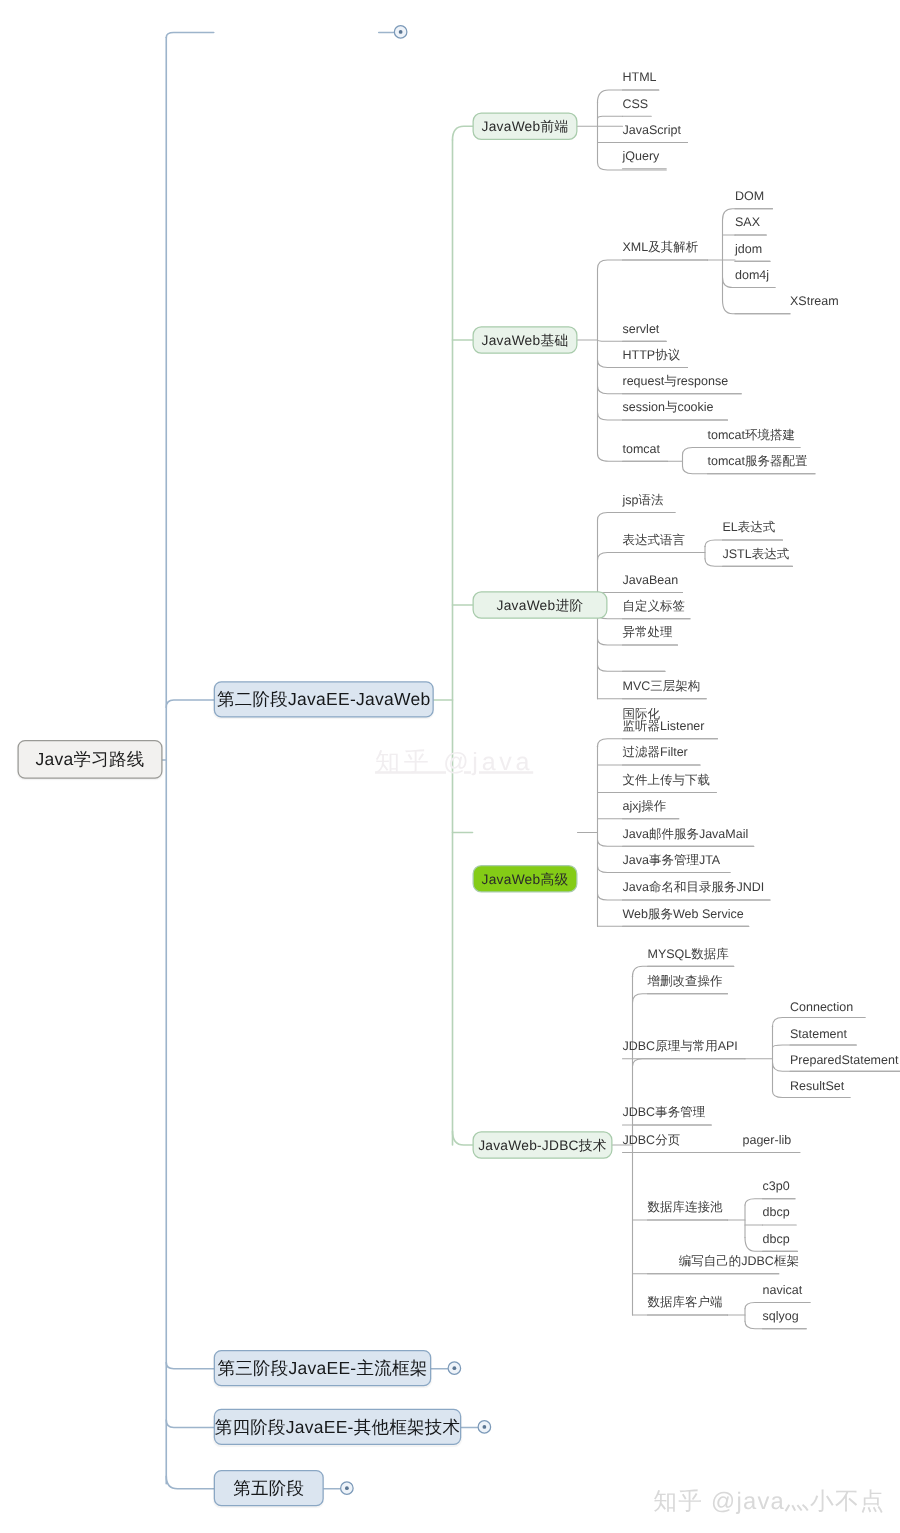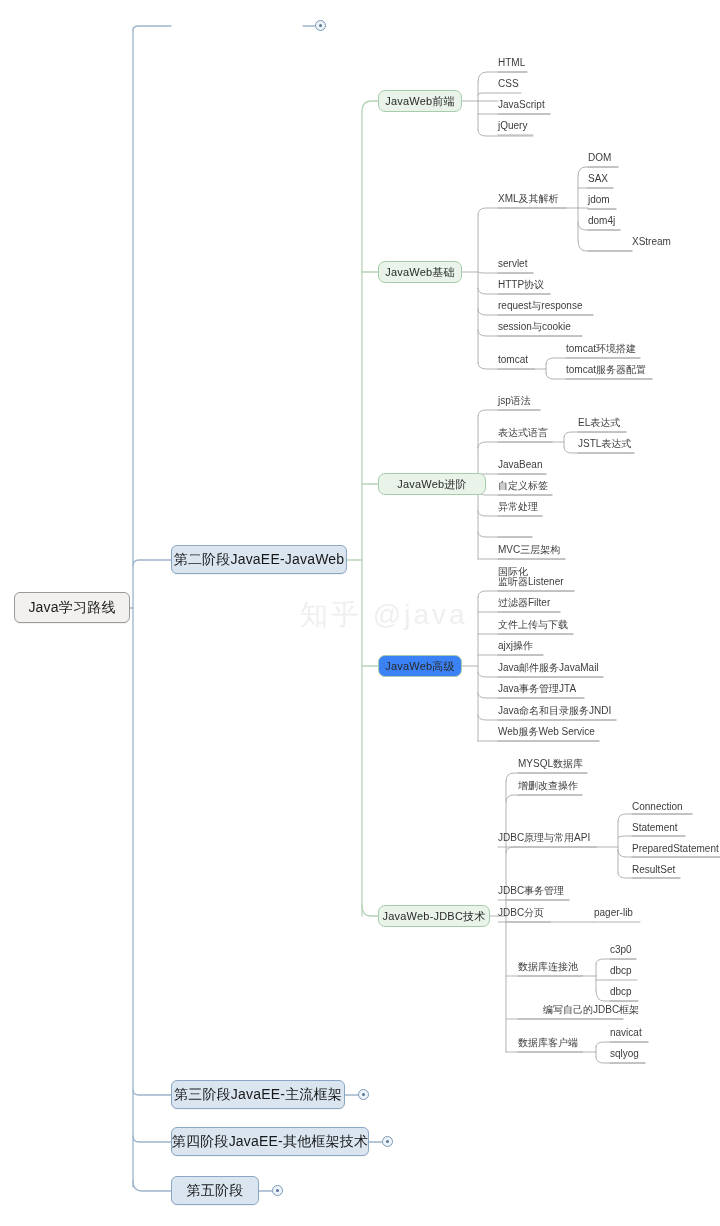--- a/index.html
+++ b/index.html
@@ -102,24 +102,25 @@
     white-space: nowrap;
     user-select: none;
   }
   #watermark-ghost {
     position: absolute;
     left: 300px;
     top: 596px;
     width: 240px;
     height: 60px;
     color: #f1eef0;
-    font-size: 28px;
+    font-size: 20px;
     letter-spacing: 3px;
     white-space: nowrap;
     user-select: none;
+    text-decoration: underline;
   }
 </style>
 </head>
 <body style="background: rgb(255, 255, 255);">
 
 <div id="mindmap-root">
 
   <svg id="map-canvas" viewBox="0 0 720 1226">
     <g fill="none" stroke-linecap="round">
 
@@ -341,21 +342,21 @@
   <div class="node-box node-stage" style="left: 171px; top: 1176px; width: 88px; height: 29px; background: rgb(219, 229, 240); border-color: rgb(138, 167, 196);">第五阶段</div>
 
   <div class="toggle" style="left: 315px; top: 20px;"></div>
   <div class="toggle" style="left: 358px; top: 1089px;"></div>
   <div class="toggle" style="left: 382px; top: 1136px;"></div>
   <div class="toggle" style="left: 272px; top: 1185px;"></div>
 
   <div class="node-box node-section" style="left: 378px; top: 90px; width: 84px; height: 22px; background: rgb(233, 243, 234); border-color: rgb(168, 203, 171);">JavaWeb前端</div>
   <div class="node-box node-section" style="left: 378px; top: 261px; width: 84px; height: 22px; background: rgb(233, 243, 234); border-color: rgb(168, 203, 171);">JavaWeb基础</div>
   <div class="node-box node-section" style="left: 378px; top: 473px; width: 108px; height: 22px; background: rgb(233, 243, 234); border-color: rgb(168, 203, 171);">JavaWeb进阶</div>
-  <div class="node-box node-section" style="left: 378px; top: 655px; width: 84px; height: 22px; background: #3b82f6; border-color: rgb(168, 203, 171);">JavaWeb高级</div>
+  <div class="node-box node-section" style="left: 378px; top: 692px; width: 84px; height: 22px; background: #84cc16; border-color: rgb(168, 203, 171);">JavaWeb高级</div>
   <div class="node-box node-section" style="left: 378px; top: 905px; width: 112px; height: 22px; background: rgb(233, 243, 234); border-color: rgb(168, 203, 171);">JavaWeb-JDBC技术</div>
 
   <div id="leaf-layer">
       <div class="leaf-label sz-10" style="left: 498px; top: 70px; color: rgb(60, 60, 60);">HTML</div>
       <div class="leaf-label sz-10" style="left: 498px; top: 91px; color: rgb(60, 60, 60);">CSS</div>
       <div class="leaf-label sz-10" style="left: 498px; top: 112px; color: rgb(60, 60, 60);">JavaScript</div>
       <div class="leaf-label sz-10" style="left: 498px; top: 133px; color: rgb(60, 60, 60);">jQuery</div>
       <div class="leaf-label sz-10" style="left: 498px; top: 206px; color: rgb(60, 60, 60);">XML及其解析</div>
       <div class="leaf-label sz-10" style="left: 588px; top: 165px; color: rgb(60, 60, 60);">DOM</div>
       <div class="leaf-label sz-10" style="left: 588px; top: 186px; color: rgb(60, 60, 60);">SAX</div>
@@ -400,14 +401,15 @@
       <div class="leaf-label sz-10" style="left: 610px; top: 957px; color: rgb(60, 60, 60);">c3p0</div>
       <div class="leaf-label sz-10" style="left: 610px; top: 978px; color: rgb(60, 60, 60);">dbcp</div>
       <div class="leaf-label sz-10" style="left: 610px; top: 999px; color: rgb(60, 60, 60);">dbcp</div>
       <div class="leaf-label sz-10" style="left: 512px; top: 1017px; color: rgb(60, 60, 60); padding-left: 31px;">编写自己的JDBC框架</div>
       <div class="leaf-label sz-10" style="left: 518px; top: 1050px; color: rgb(60, 60, 60);">数据库客户端</div>
       <div class="leaf-label sz-10" style="left: 610px; top: 1040px; color: rgb(60, 60, 60);">navicat</div>
       <div class="leaf-label sz-10" style="left: 610px; top: 1061px; color: rgb(60, 60, 60);">sqlyog</div>
     </div>
 
   <div id="watermark-ghost">知乎 @java</div>
+  <div id="watermark" style="color: rgb(217, 217, 217);">知乎 @java灬小不点</div>
 
 </div>
 
 </body></html>

